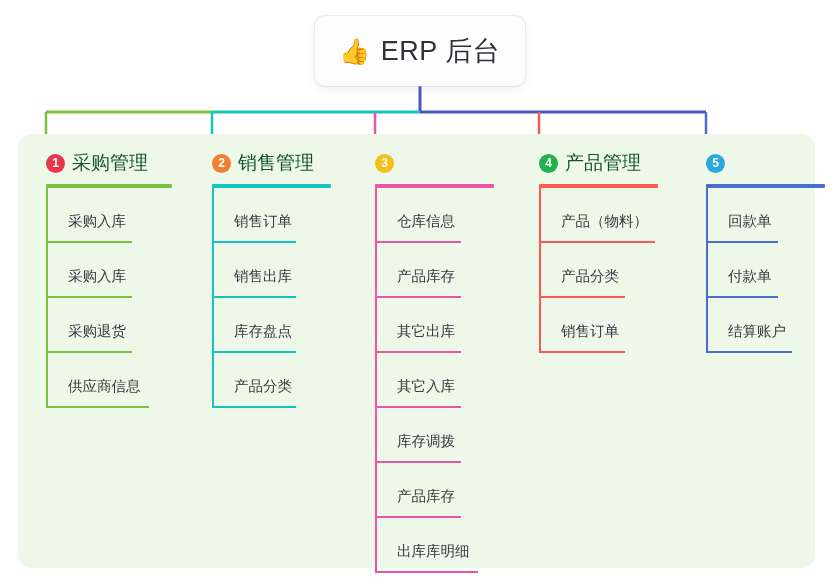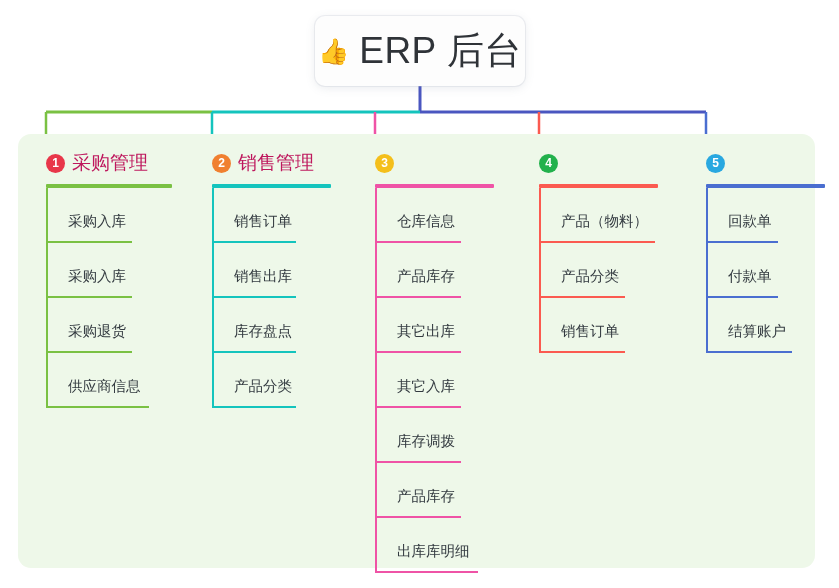--- a/index.html
+++ b/index.html
@@ -17,21 +17,21 @@
     left: 315px; top: 16px;
     width: 210px; height: 70px;
     background: #fdfdfd;
     border-radius: 10px;
     box-shadow: 0 2px 10px rgba(120,130,150,.16), 0 0 0 1px rgba(200,205,215,.28);
     display: flex; align-items: center; justify-content: center;
     gap: 10px;
   }
   .root-emoji { font-size: 25px; line-height: 1; }
   .root-title {
-    font-size: 37px;
+    font-size: 27px;
     color: #2f3338;
     letter-spacing: .5px;
     white-space: nowrap;
   }
 
   
   #wires { position: absolute; left: 0; top: 0; width: 839px; height: 588px; }
 
   
   .panel {
@@ -51,21 +51,21 @@
     padding-left: 16px;
   }
   .badge {
     width: 19px; height: 19px; border-radius: 50%;
     color: #fff; font-size: 12px; font-weight: bold;
     display: flex; align-items: center; justify-content: center;
     flex: 0 0 auto;
     line-height: 1;
   }
   .head-label {
-    font-size: 19px; color: #be185d; white-space: nowrap;
+    font-size: 19px; color: #14532d; white-space: nowrap;
   }
   .head-rule {
     position: absolute;
     left: 16px; top: 36px;
     height: 4px; border-radius: 1px;
   }
 
   .items { position: absolute; left: 16px; top: 40px; }
   .item {
     position: relative;
@@ -209,20 +209,21 @@
           <div class="item">
             <div class="item-spine" style="background: rgb(239, 83, 166);"></div>
             <div class="item-label">出库库明细</div>
             <div class="item-rule" style="background: rgb(239, 83, 166); width: 103px;"></div>
           </div>
         </div>
       </div>
       <div class="col" style="left: 523px; top: 148px;">
         <div class="col-head">
           <span class="badge" style="background: rgb(34, 177, 76);">4</span>
+          <span class="head-label">产品管理</span>
         </div>
         <div class="head-rule" style="background: rgb(251, 90, 80); width: 119px;"></div>
         <div class="items">
           <div class="item">
             <div class="item-spine" style="background: rgb(251, 90, 80);"></div>
             <div class="item-label">产品（物料）</div>
             <div class="item-rule" style="background: rgb(251, 90, 80); width: 116px;"></div>
           </div>
           <div class="item">
             <div class="item-spine" style="background: rgb(251, 90, 80);"></div>

